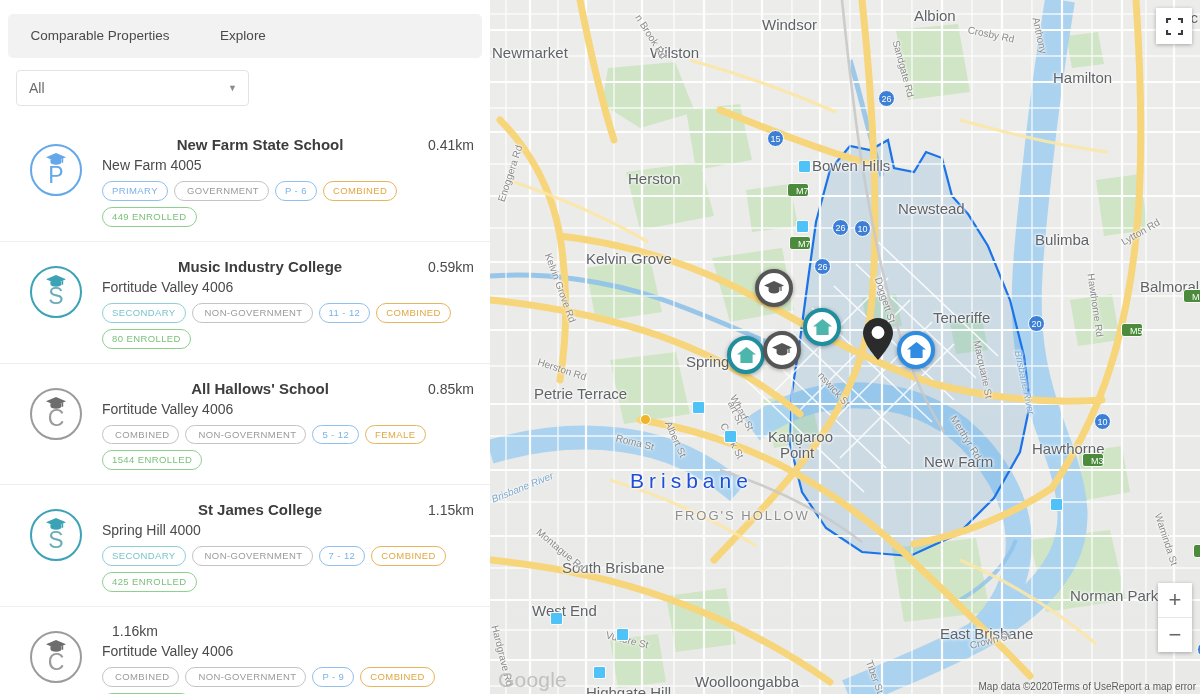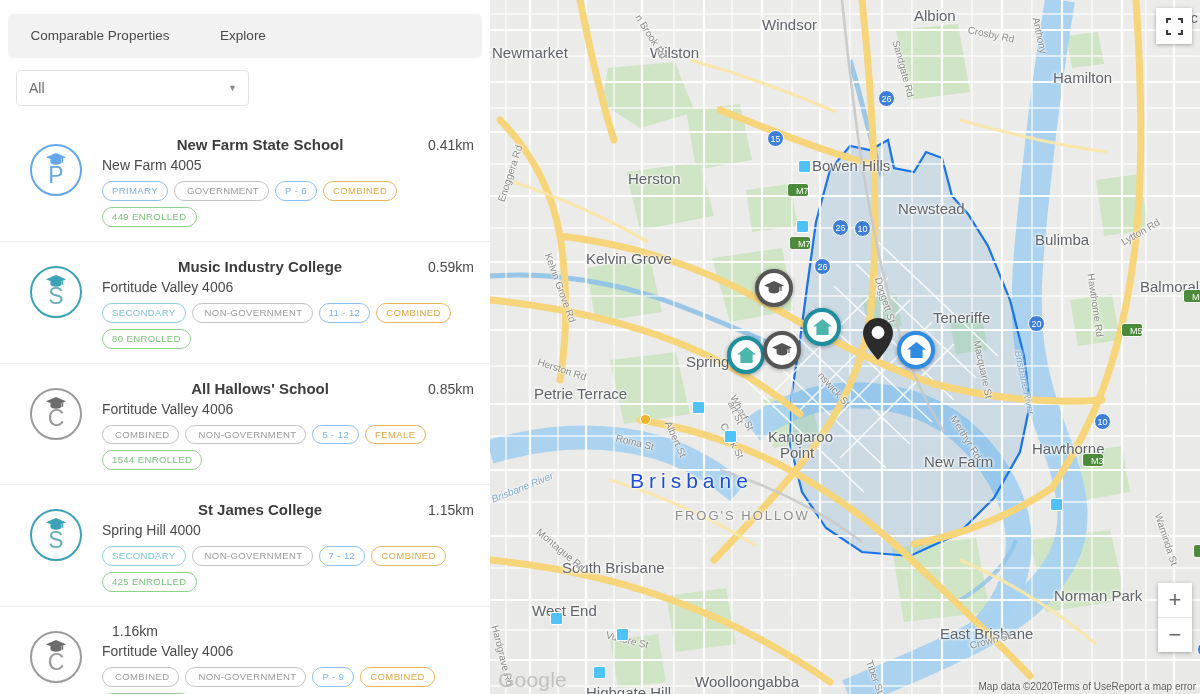--- a/index.html
+++ b/index.html
@@ -536,21 +536,21 @@
         <div class="mlabel suburb" style="left: 650px; top: 278px;">Balmoral</div>
         <div class="mlabel suburb" style="left: 196px; top: 353px;">Spring Hill</div>
         <div class="mlabel suburb" style="left: 44px; top: 385px;">Petrie Terrace</div>
         <div class="mlabel suburb" style="left: 278px; top: 428px;">Kangaroo</div>
         <div class="mlabel suburb" style="left: 290px; top: 444px;">Point</div>
         <div class="mlabel suburb" style="left: 434px; top: 453px;">New Farm</div>
         <div class="mlabel suburb" style="left: 542px; top: 440px;">Hawthorne</div>
         <div class="mlabel suburb" style="left: 72px; top: 559px;">South Brisbane</div>
         <div class="mlabel suburb" style="left: 42px; top: 602px;">West End</div>
         <div class="mlabel suburb" style="left: 450px; top: 625px;">East Brisbane</div>
-        <div class="mlabel suburb" style="left: 564px; top: 587px;">Norman Park</div>
+        <div class="mlabel suburb" style="left: 580px; top: 587px;">Norman Park</div>
         <div class="mlabel suburb" style="left: 205px; top: 673px;">Woolloongabba</div>
         <div class="mlabel suburb" style="left: 96px; top: 684px;">Highgate Hill</div>
         <div class="mlabel big" style="left: 140px; top: 469px;">Brisbane</div>
         <div class="mlabel mid" style="left: 185px; top: 508px;">FROG'S HOLLOW</div>
         <div class="mlabel road" style="left: 11px; top: 196px; transform: rotate(-72deg); transform-origin: left center;">Enoggera Rd</div>
         <div class="mlabel road" style="left: 48px; top: 356px; transform: rotate(18deg); transform-origin: left center;">Herston Rd</div>
         <div class="mlabel road" style="left: 58px; top: 248px; transform: rotate(70deg); transform-origin: left center;">Kelvin Grove Rd</div>
         <div class="mlabel road" style="left: 148px; top: 10px; transform: rotate(58deg); transform-origin: left center;">n Brook Rd</div>
         <div class="mlabel road" style="left: 406px; top: 35px; transform: rotate(75deg); transform-origin: left center;">Sandgate Rd</div>
         <div class="mlabel road" style="left: 478px; top: 24px; transform: rotate(12deg); transform-origin: left center;">Crosby Rd</div>

